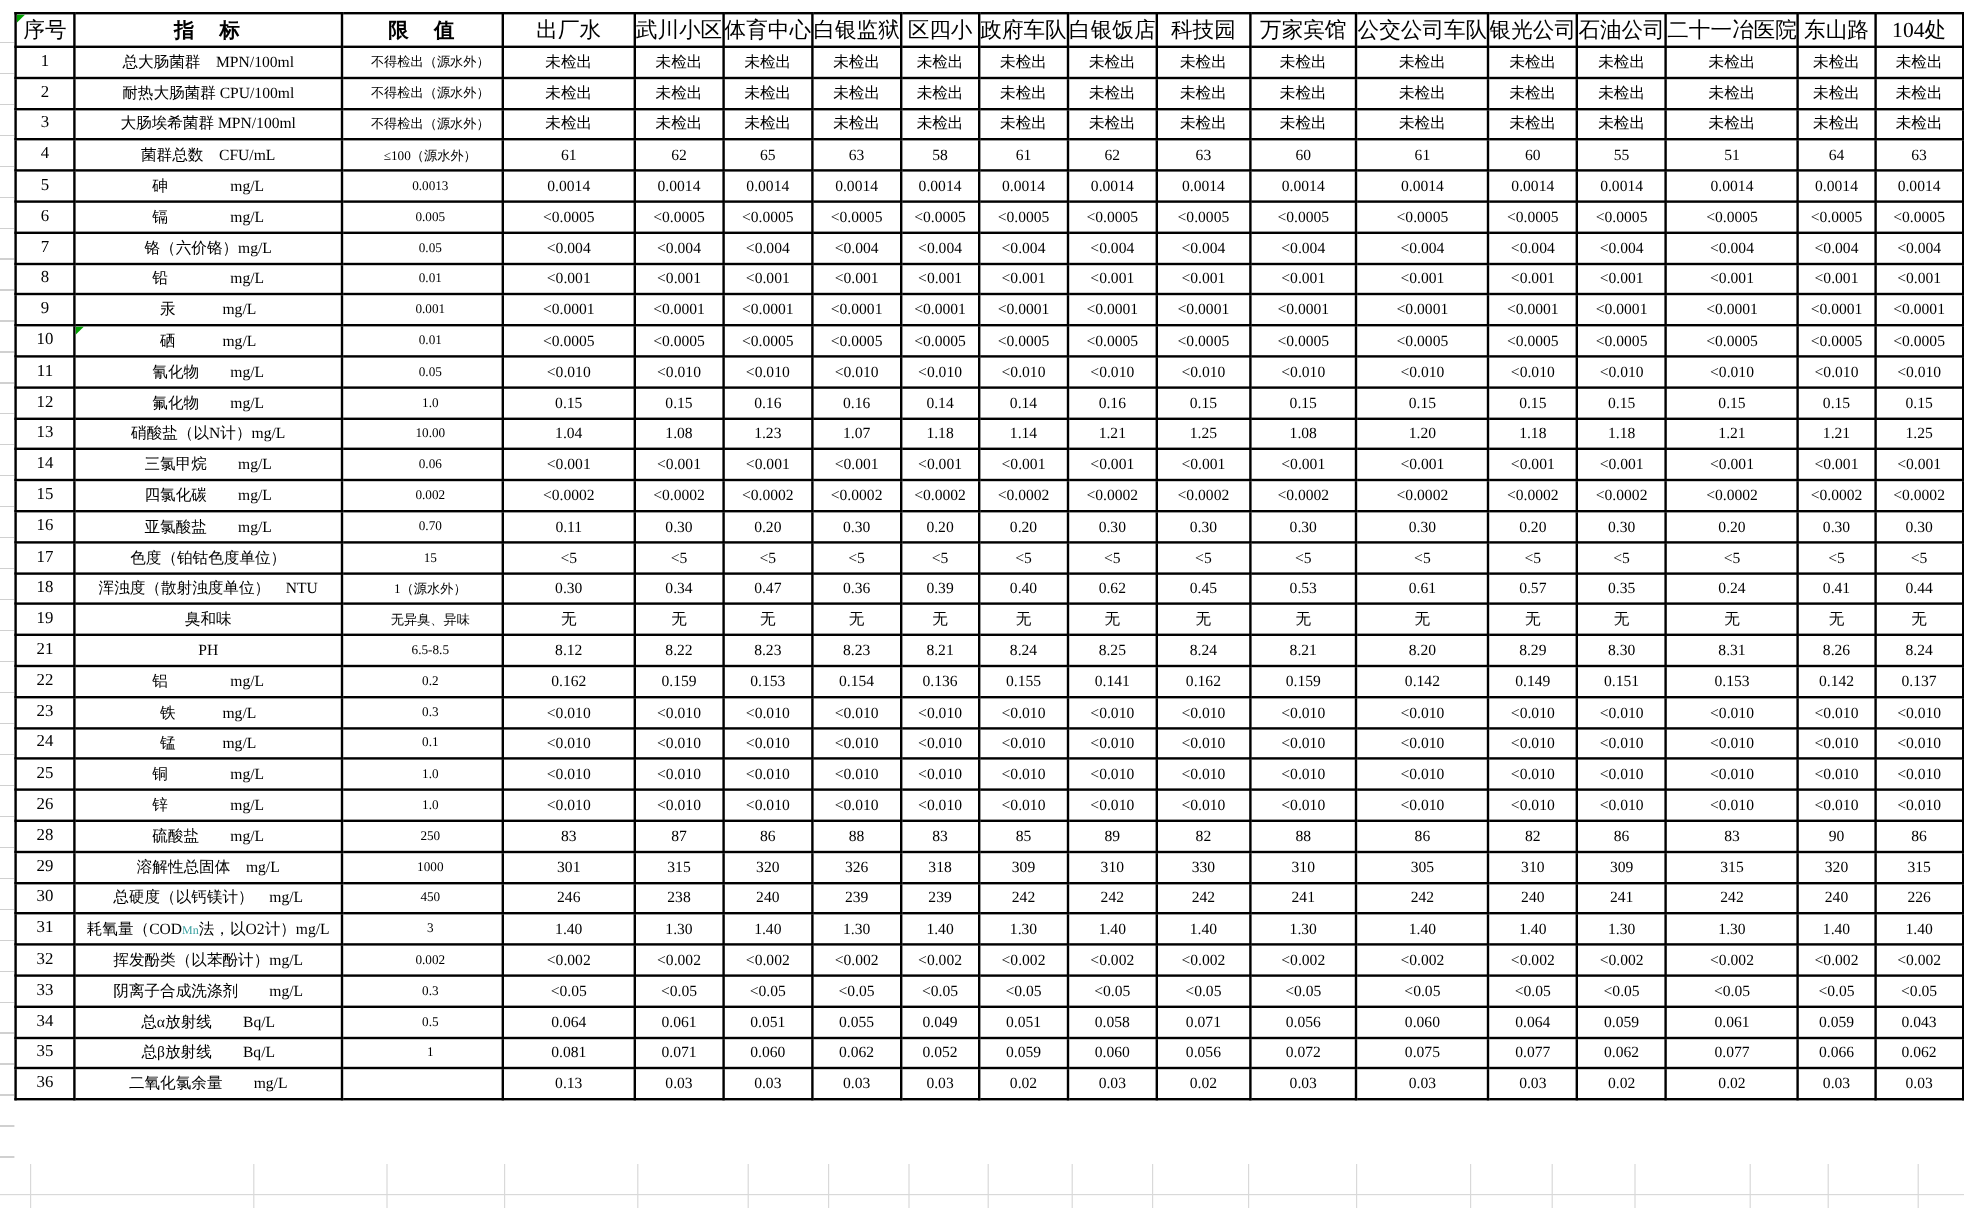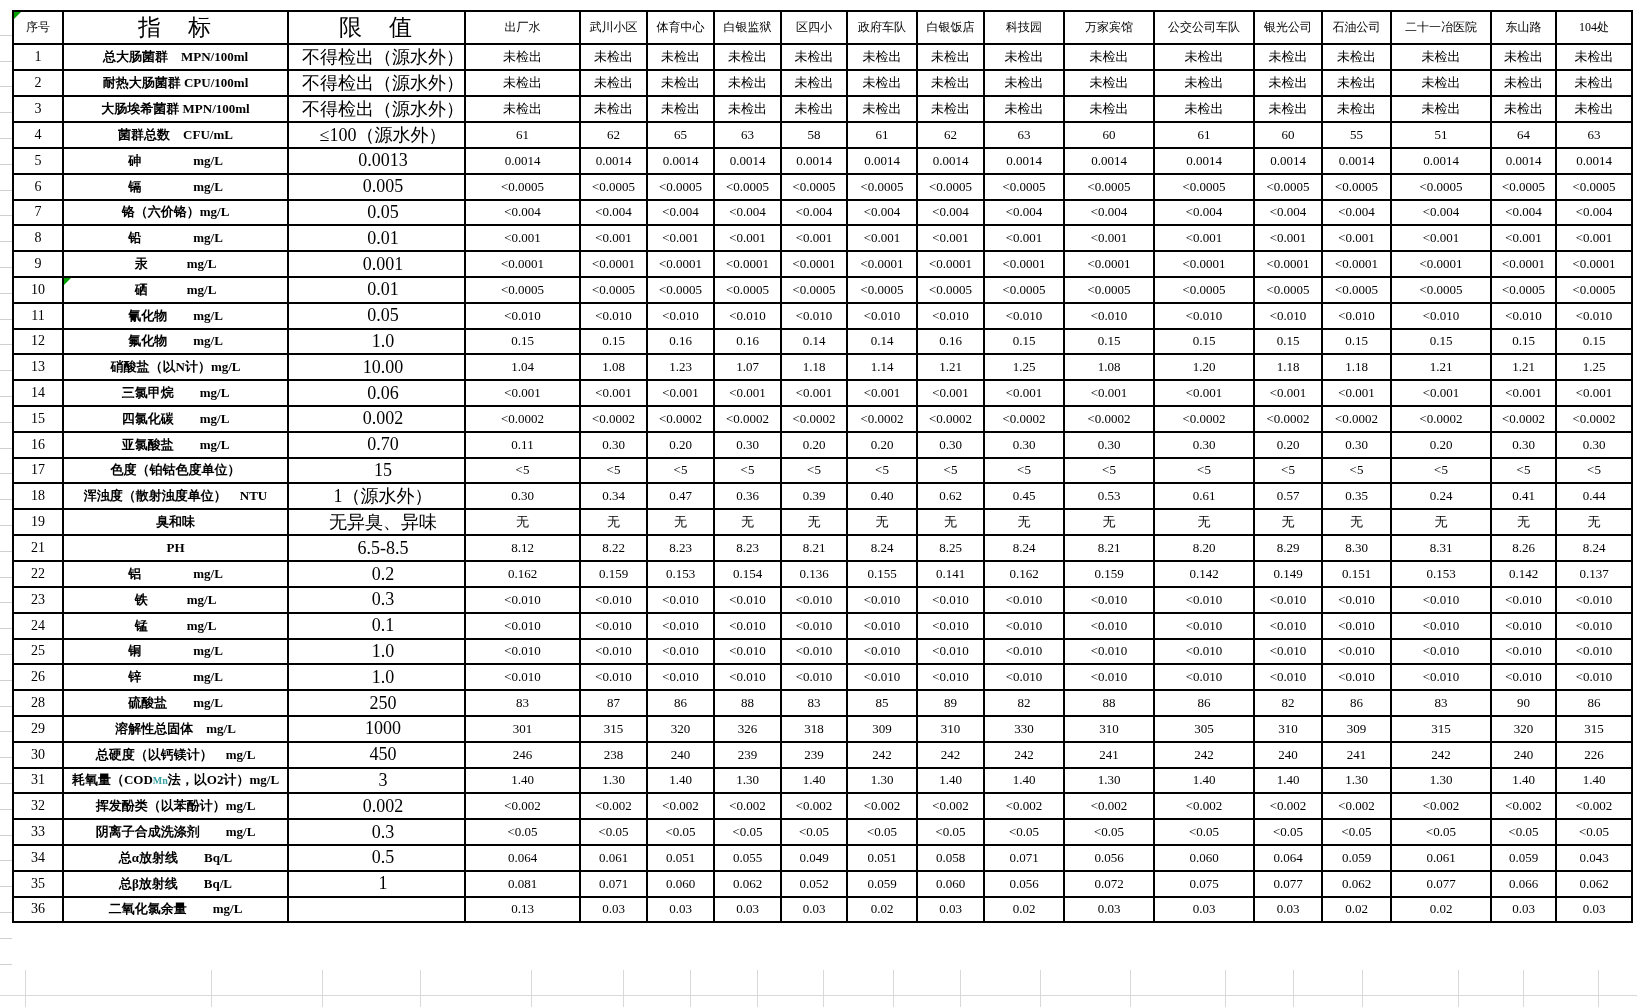--- a/index.html
+++ b/index.html
@@ -12,26 +12,26 @@
     background:repeating-linear-gradient(to bottom,transparent 0,transparent 24.8px,#d0d0d0 24.8px,#d0d0d0 25.8px);
   }
   table.wq{
     border-collapse:collapse;position:absolute;left:12px;top:10px;table-layout:fixed;
     background:#fff;
   }
   .wq th,.wq td{
     border:2px solid #000;text-align:center;vertical-align:middle;padding:0;
     overflow:hidden;white-space:nowrap;position:relative;
   }
-  .wq th{height:26px;font-weight:normal;font-size:12px;}
-  .wq th.big{font-size:23px;letter-spacing:2px;}
+  .wq th{height:26px;font-weight:normal;font-size:18px;}
+  .wq th.big{font-size:17px;letter-spacing:2px;font-weight:bold;}
   .wq td{height:23.8px;font-size:13px;}
   td.numcell{font-size:14px;}
-  td.indcell{font-size:13px;font-weight:bold;}
-  td.limcell{font-size:18px;padding-left:13px;}
+  td.indcell{font-size:13px;}
+  td.limcell{font-size:11px;padding-left:13px;}
   td.valcell{font-size:13px;}
   .codmn{color:#3AA0A0;font-size:10px;text-align:right;}
   .err::before{
     content:"";position:absolute;top:0;left:0;width:0;height:0;
     border-top:7px solid #00A000;border-right:7px solid transparent;
   }
   .bottom-grid{position:absolute;left:0;top:970px;width:1637px;height:37px;}
   .bottom-grid .hline{position:absolute;left:0;top:25px;width:1637px;height:1px;background:#D9D9D9;}
   .bottom-grid .vline{position:absolute;top:0;width:1px;height:37px;background:#D9D9D9;}
 </style>

